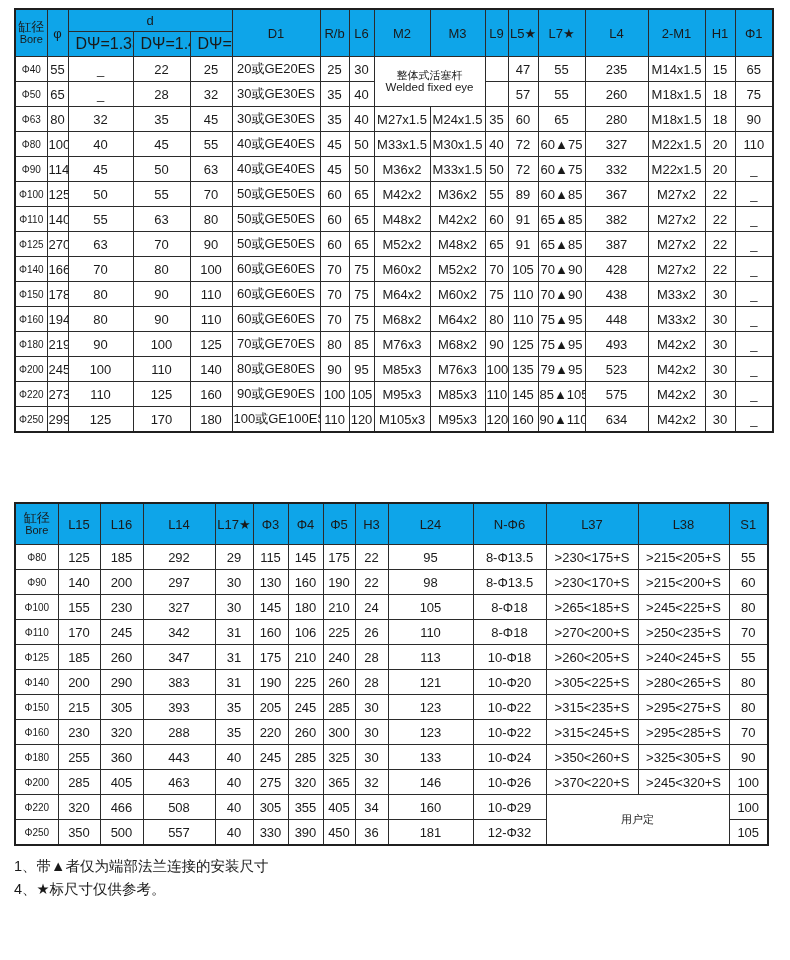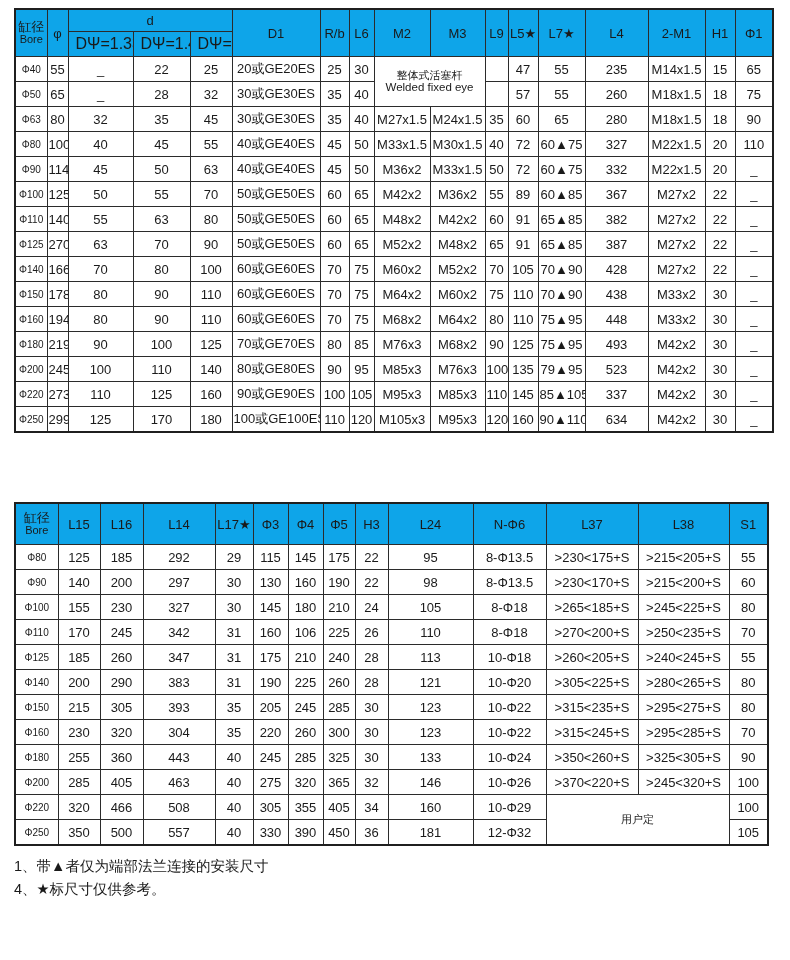--- a/index.html
+++ b/index.html
@@ -352,21 +352,21 @@
         <td>125</td>
         <td>160</td>
         <td>90或GE90ES</td>
         <td>100</td>
         <td>105</td>
         <td>M95x3</td>
         <td>M85x3</td>
         <td>110</td>
         <td>145</td>
         <td>85▲105</td>
-        <td>337</td>
+        <td>575</td>
         <td>M42x2</td>
         <td>30</td>
         <td>_</td>
       </tr>
       <tr>
         <td class="bore">Φ250</td>
         <td>299</td>
         <td>125</td>
         <td>170</td>
         <td>180</td>
@@ -534,21 +534,21 @@
         <td>123</td>
         <td>10-Φ22</td>
         <td>&gt;315&lt;235+S</td>
         <td>&gt;295&lt;275+S</td>
         <td>80</td>
       </tr>
       <tr>
         <td class="bore">Φ160</td>
         <td>230</td>
         <td>320</td>
-        <td>304</td>
+        <td>288</td>
         <td>35</td>
         <td>220</td>
         <td>260</td>
         <td>300</td>
         <td>30</td>
         <td>123</td>
         <td>10-Φ22</td>
         <td>&gt;315&lt;245+S</td>
         <td>&gt;295&lt;285+S</td>
         <td>70</td>

